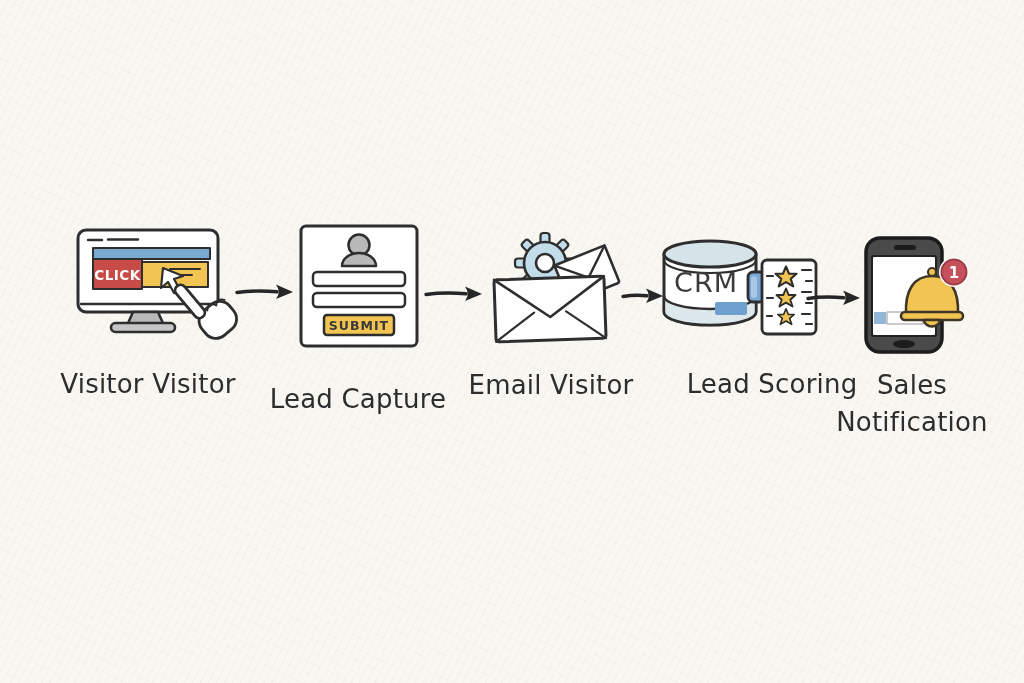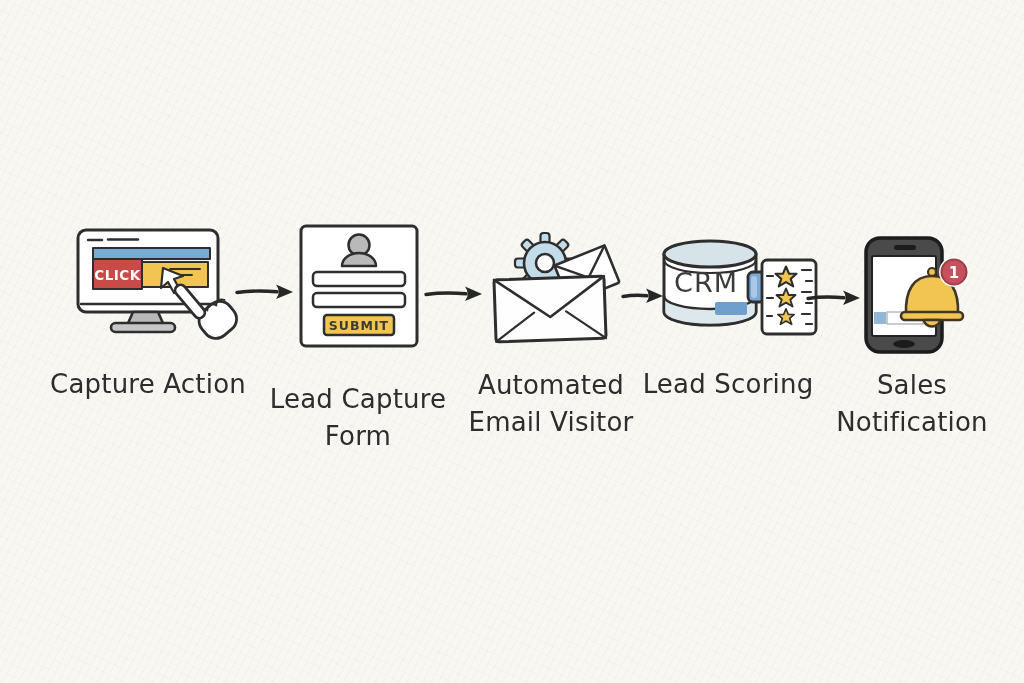--- a/index.html
+++ b/index.html
@@ -148,32 +148,30 @@
       </g>
       <g>
         <circle cx="98" cy="38" r="15" fill="#ffffff" stroke="none"></circle>
         <circle cx="98" cy="38" r="12.5" fill="var(--badge-red,#c4515c)" stroke="#9e3d47" stroke-width="2"></circle>
         <text x="98" y="43.5" text-anchor="middle" font-size="15" font-weight="bold" fill="#ffffff">1</text>
       </g>
     </g>
   </svg>
 
   <div class="label" style="left:18px;top:366px">
-    <div>Capture Action</div>
+    <div>Visitor Visitor</div>
     <div></div>
   </div>
   <div class="label" style="left:228px;top:381px">
     <div>Lead Capture</div>
-    <div>Form</div>
   </div>
   <div class="label" style="left:421px;top:367px">
-    <div>Automated</div>
     <div>Email Visitor</div>
   </div>
-  <div class="label" style="left:598px;top:366px">
+  <div class="label" style="left:642px;top:366px">
     <div>Lead Scoring</div>
     <div></div>
   </div>
   <div class="label" style="left:782px;top:367px">
     <div>Sales</div>
     <div>Notification</div>
   </div>
 
 </div>
 

